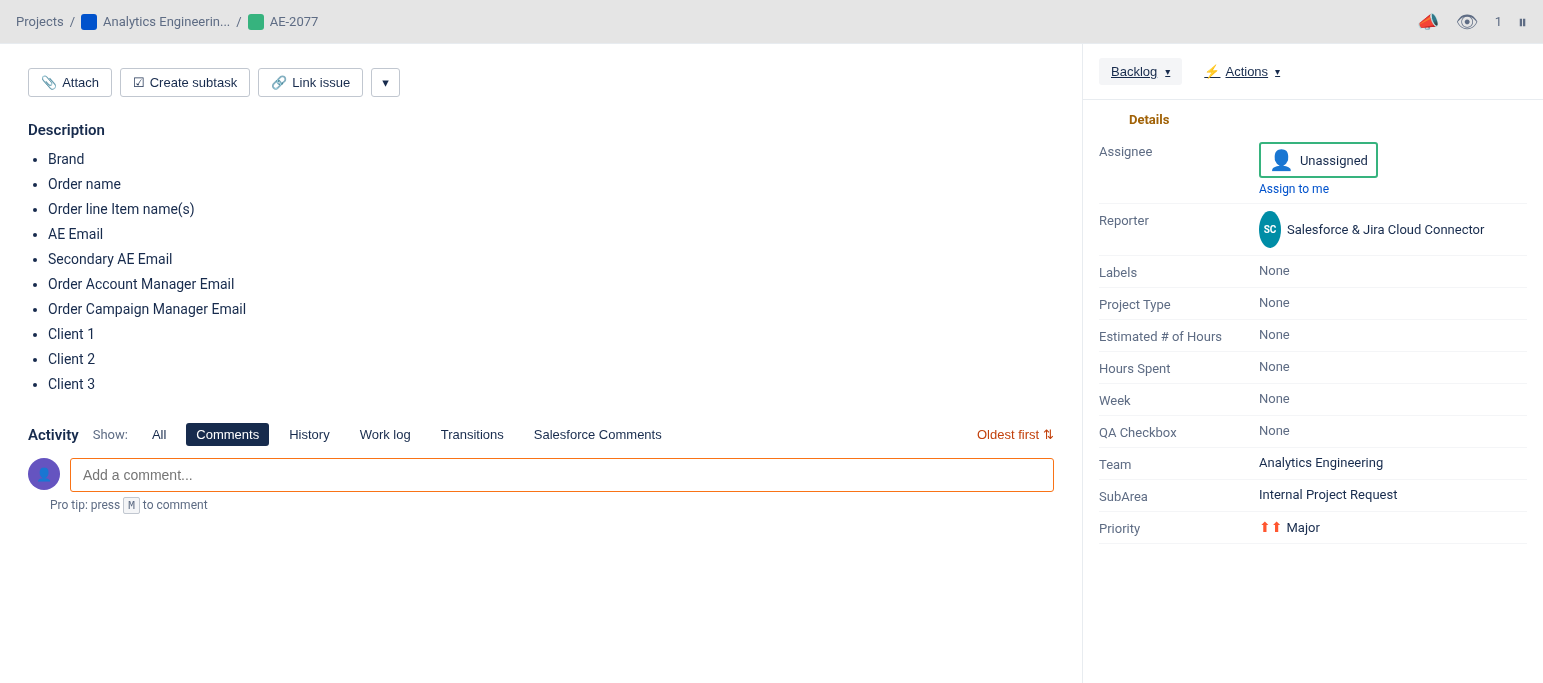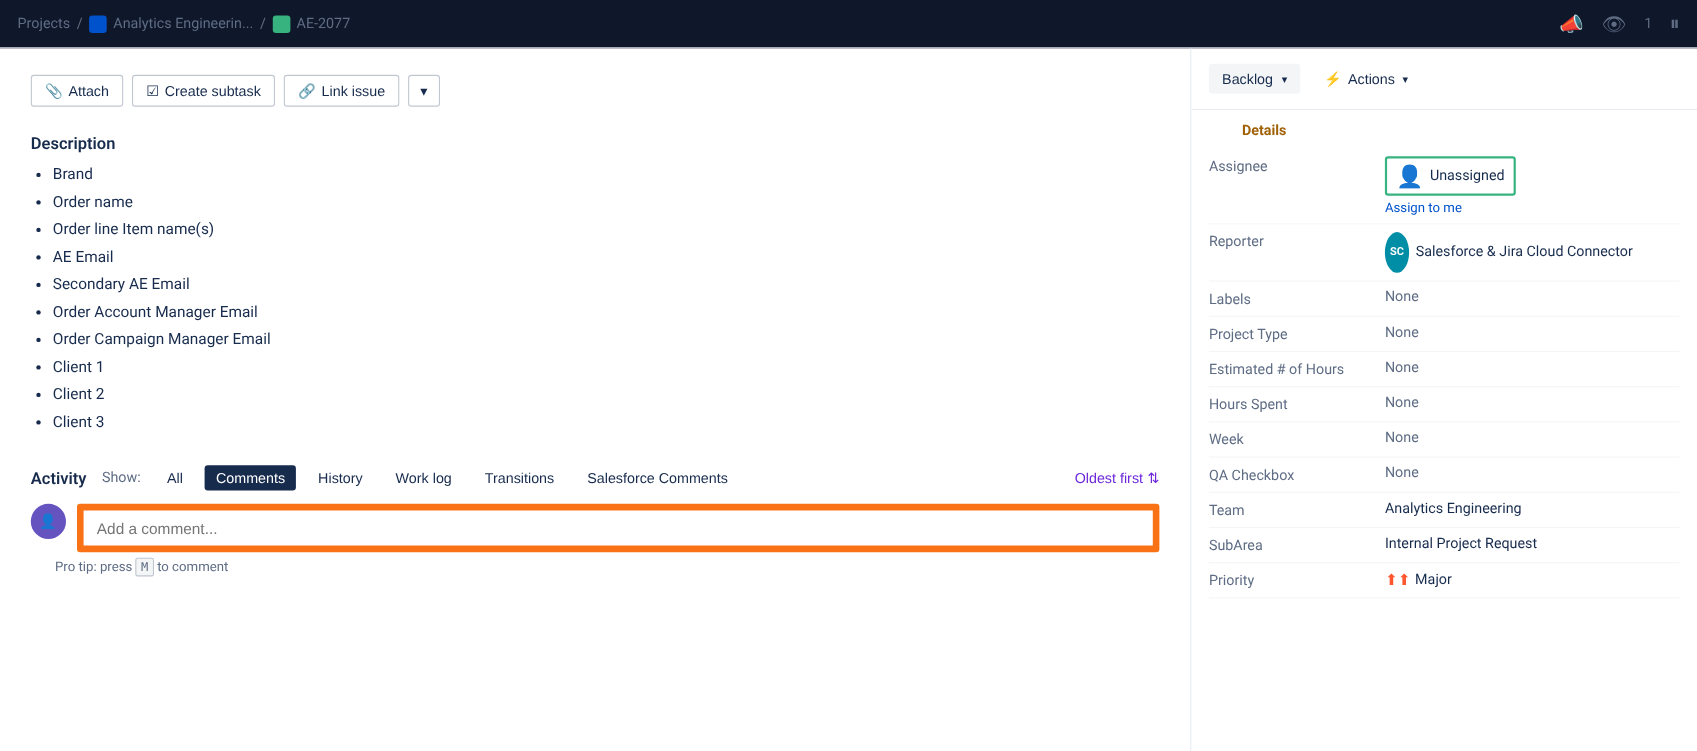--- a/index.html
+++ b/index.html
@@ -1,19 +1,19 @@
 <!DOCTYPE html>
 <html><head>
   <meta charset="utf-8">
   <style>
     * { box-sizing: border-box; margin: 0; padding: 0; }
     body { font-family: -apple-system, BlinkMacSystemFont, "Segoe UI", Roboto, sans-serif; font-size: 14px; color: #172b4d; background: #fff; height: 683px; overflow: hidden; }
 
     
-    .top-bar { display: flex; align-items: center; justify-content: space-between; padding: 8px 16px; border-bottom: 1px solid #e8ecf0; background: #0f172a; height: 44px; }
+    .top-bar { display: flex; align-items: center; justify-content: space-between; padding: 8px 16px; border-bottom: 1px solid #e8ecf0; background: #e5e5e5; height: 44px; }
     .breadcrumb { display: flex; align-items: center; gap: 6px; font-size: 13px; color: #5e6c84; }
     .breadcrumb a { color: #5e6c84; text-decoration: none; }
     .breadcrumb-sep { color: #5e6c84; }
     .breadcrumb-icon { width: 16px; height: 16px; border-radius: 3px; display: inline-block; vertical-align: middle; }
     .icon-analytics { background: #0052cc; }
     .icon-issue { background: #36b37e; }
     .top-bar-actions { display: flex; align-items: center; gap: 16px; }
     .top-bar-icon { font-size: 18px; cursor: pointer; color: #5e6c84; }
 
     
@@ -33,34 +33,34 @@
     .description-list { padding-left: 20px; }
     .description-list li { margin-bottom: 4px; color: #172b4d; font-size: 14px; line-height: 1.5; }
 
     
     .activity-section { margin-top: 28px; }
     .activity-header { display: flex; align-items: center; gap: 10px; margin-bottom: 12px; flex-wrap: wrap; }
     .activity-label { font-size: 15px; font-weight: 600; margin-right: 4px; }
     .show-label { font-size: 13px; color: #5e6c84; margin-right: 4px; }
     .filter-btn { padding: 4px 10px; border-radius: 3px; border: none; background: transparent; cursor: pointer; font-size: 13px; color: #172b4d; }
     .filter-btn.active { background: #172b4d; color: #fff; text-align: center; }
-    .sort-btn { margin-left: auto; display: flex; align-items: center; gap: 4px; font-size: 13px; color: #6d28d9; cursor: pointer; border: none; background: none; }
+    .sort-btn { margin-left: auto; display: flex; align-items: center; gap: 4px; font-size: 13px; color: #c2410c; cursor: pointer; border: none; background: none; }
 
     
     .comment-area { display: flex; align-items: flex-start; gap: 10px; margin-top: 12px; }
     .avatar { width: 32px; height: 32px; border-radius: 50%; background: #6554c0; display: flex; align-items: center; justify-content: center; color: #fff; font-size: 13px; font-weight: 600; flex-shrink: 0; overflow: hidden; }
-    .comment-input { flex: 1; padding: 8px 12px; border: 6px solid #f97316; border-radius: 3px; font-size: 14px; color: #5e6c84; cursor: text; }
+    .comment-input { flex: 1; padding: 8px 12px; border: 1px solid #f97316; border-radius: 3px; font-size: 14px; color: #5e6c84; cursor: text; }
     .pro-tip { font-size: 12px; color: #5e6c84; margin-top: 6px; margin-left: 22px; }
     .pro-tip kbd { background: #f4f5f7; border: 1px solid #c1c7d0; border-radius: 2px; padding: 1px 4px; font-size: 11px; }
 
     
     .right-panel { width: 460px; flex-shrink: 0; padding: 0; overflow-y: auto; }
 
     
-    .right-header { display: flex; align-items: flex-start; gap: 10px; padding: 14px 16px; border-bottom: 1px solid #e8ecf0; }
+    .right-header { display: flex; align-items: flex-start; gap: 10px; padding: 14px 16px; border-bottom: 1px solid #e8ecf0; text-decoration: underline; }
     .backlog-btn { display: flex; align-items: center; gap: 6px; padding: 6px 12px; background: #f4f5f7; border: none; border-radius: 3px; font-size: 13px; font-weight: 500; cursor: pointer; color: #172b4d; }
     .actions-btn { display: flex; align-items: center; gap: 5px; padding: 6px 12px; background: #fff; border: none; border-radius: 3px; font-size: 13px; cursor: pointer; color: #172b4d; }
 
     
     .details-section { padding: 0 16px; }
     .details-title { font-size: 13px; font-weight: 700; color: #a16207; padding: 12px 0 8px 0; margin-left: 30px; }
     .detail-row { display: flex; align-items: flex-start; padding: 7px 0; border-bottom: 1px solid #f4f5f7; }
     .detail-label { width: 160px; flex-shrink: 0; font-size: 13px; color: #5e6c84; padding-top: 2px; }
     .detail-value { flex: 1; font-size: 13px; color: #172b4d; }
     .detail-value.none { color: #5e6c84; }

